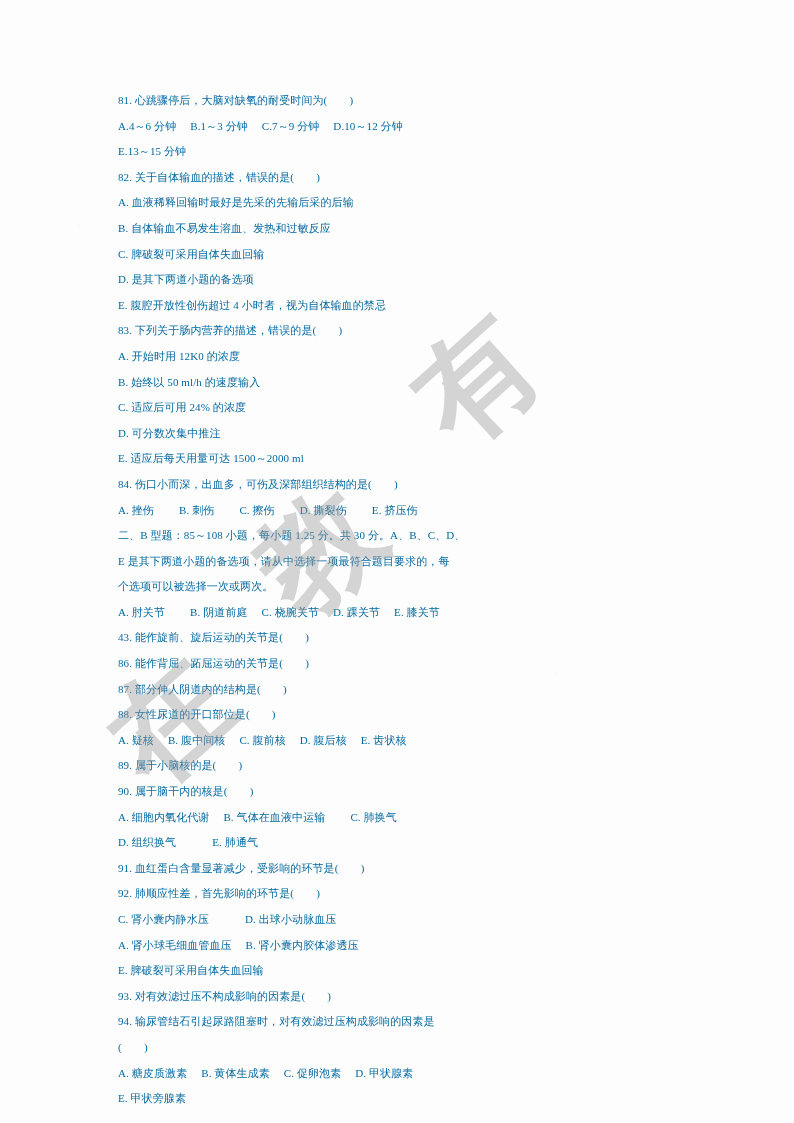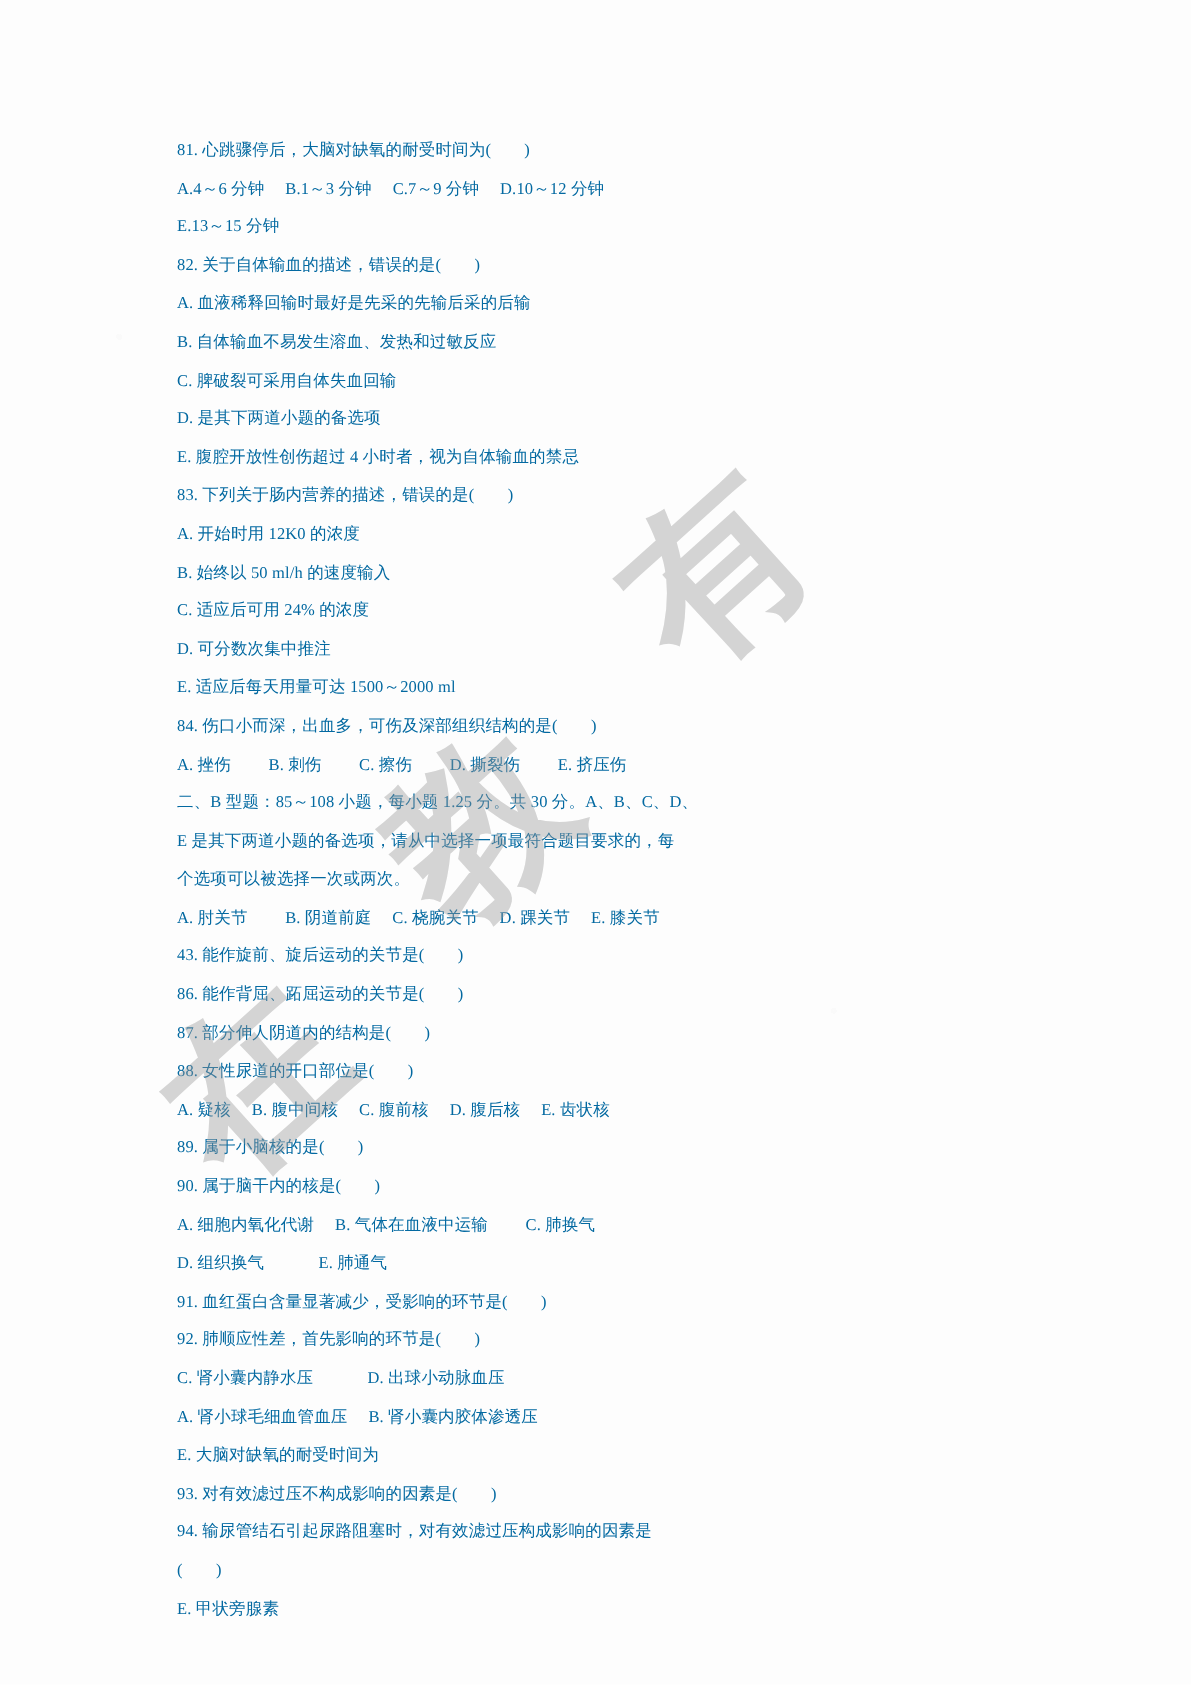--- a/index.html
+++ b/index.html
@@ -101,24 +101,25 @@
     <div class="line">88. 女性尿道的开口部位是(　　)</div>
     <div class="line">A. 疑核　 B. 腹中间核　 C. 腹前核　 D. 腹后核　 E. 齿状核</div>
     <div class="line">89. 属于小脑核的是(　　)</div>
     <div class="line">90. 属于脑干内的核是(　　)</div>
     <div class="line">A. 细胞内氧化代谢　 B. 气体在血液中运输　　 C. 肺换气</div>
     <div class="line">D. 组织换气　　　 E. 肺通气</div>
     <div class="line">91. 血红蛋白含量显著减少，受影响的环节是(　　)</div>
     <div class="line">92. 肺顺应性差，首先影响的环节是(　　)</div>
     <div class="line">C. 肾小囊内静水压　　　 D. 出球小动脉血压</div>
     <div class="line">A. 肾小球毛细血管血压　 B. 肾小囊内胶体渗透压</div>
-    <div class="line">E. 大脑对缺氧的耐受时间为</div>
+    <div class="line">E. 脾破裂可采用自体失血回输</div>
     <div class="line">93. 对有效滤过压不构成影响的因素是(　　)</div>
     <div class="line">94. 输尿管结石引起尿路阻塞时，对有效滤过压构成影响的因素是</div>
     <div class="line">(　　)</div>
+    <div class="line">A. 糖皮质激素　 B. 黄体生成素　 C. 促卵泡素　 D. 甲状腺素</div>
     <div class="line">E. 甲状旁腺素</div>
   </div>
 
   <div class="watermark">
     <span class="wm-text wm1">有</span>
     <span class="wm-text wm2">教</span>
     <span class="wm-text wm3">在</span>
   </div>
 
 </div>

